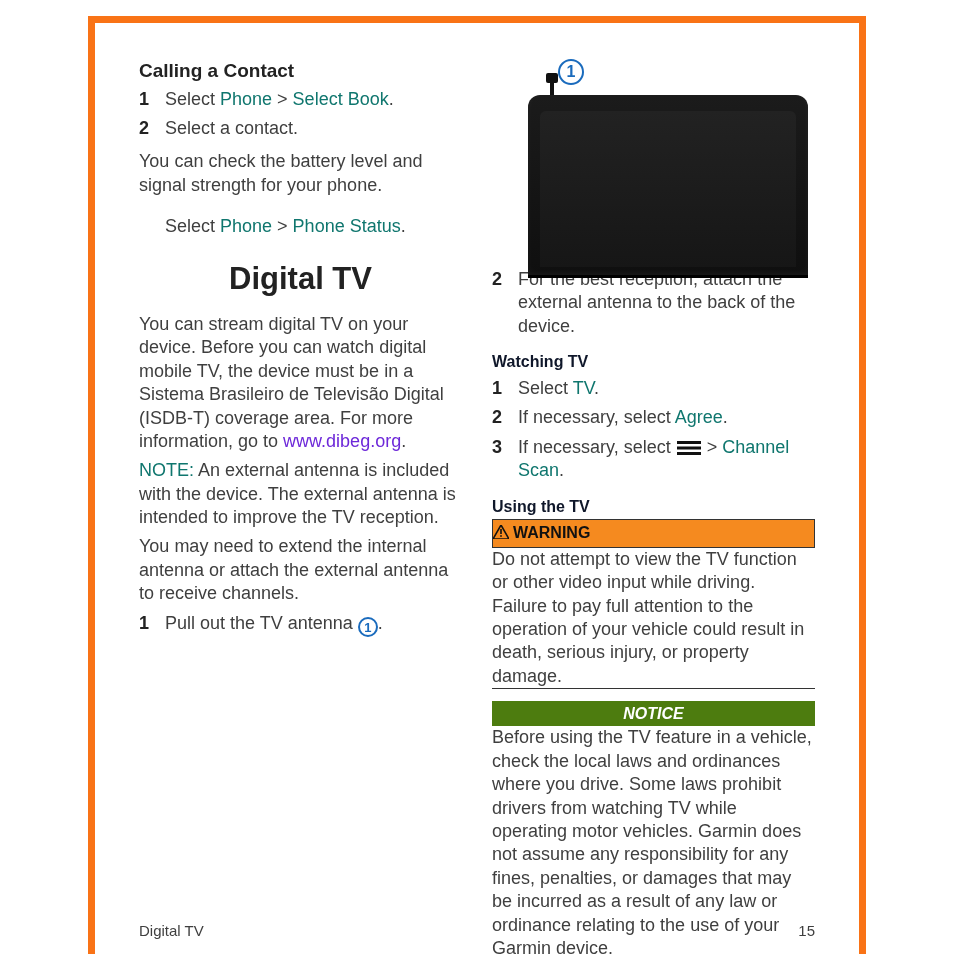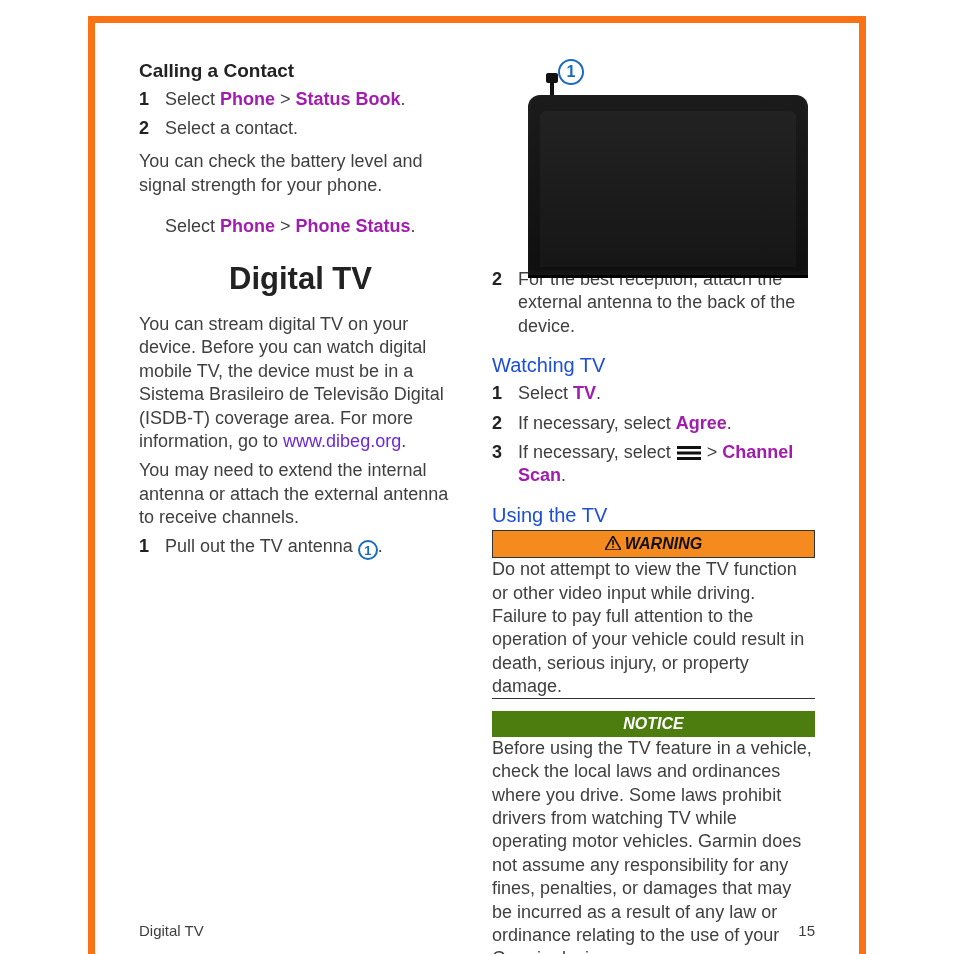--- a/index.html
+++ b/index.html
@@ -49,32 +49,32 @@
   .ol .num {
     font-weight: bold;
     color: #222;
     width: 26px;
     flex-shrink: 0;
     font-family: Arial, sans-serif;
     font-size: 18px;
   }
   .ol .txt { flex: 1; }
   .indent { padding-left: 26px; margin-bottom: 10px;}
-  .bold { font-weight: bold; color: #a21caf; }
+  .bold { font-weight: normal; color: #0f766e; }
   .h1-main {
     font-size: 31px;
     font-weight: bold;
     text-align: center;
     color: #222;
     margin: 20px 0 14px 0;
   }
   .h2-blue {
-    font-size: 20px;
-    font-weight: normal;
-    color: #1d4ed8;
+    font-size: 16px;
+    font-weight: bold;
+    color: #0f172a;
     margin: 14px 0 2px 0;
   }
   .link { color: #6d28d9; }
   .device-figure {
     position: relative;
     width: 300px;
     height: 205px;
     margin: 0 0 4px 18px;
   }
   .device-body {
@@ -133,23 +133,21 @@
     left: 48px;
     width: 26px;
     height: 26px;
     line-height: 22px;
     font-size: 16px;
   }
   .warning-bar {
     background: #f58a1f;
     border: 1px solid #333;
     padding: 1px 0;
-    text-align: center;
     margin-top: 2px;
-    font-style: italic;
   }
   .warning-label {
     font-weight: bold;
     font-size: 16px;
     color: #111;
   }
   .warn-icon {
     display: inline-block;
     vertical-align: -1px;
     margin-right: 4px;
@@ -193,39 +191,42 @@
 <div class="page">
   <div class="columns">
 
     <div class="col">
 
       <p class="h3">Calling a Contact</p>
       <ul class="ol">
         <li>
           <span class="num">1</span>
           <span class="txt">
-            <span>Select </span><span class="bold">Phone</span><span> &gt; </span><span class="bold">Status Book</span><span>.</span>
+            <span>Select </span><span class="bold">Phone</span><span> &gt; </span><span class="bold">Select Book</span><span>.</span>
           </span>
         </li>
         <li>
           <span class="num">2</span>
           <span class="txt">Select a contact.</span>
         </li>
       </ul>
 
       <p class="body-text">You can check the battery level and signal strength for your phone.</p>
       <p class="indent">
         <span>Select </span><span class="bold">Phone</span><span> &gt; </span><span class="bold">Phone Status</span><span>.</span>
       </p>
 
       <p class="h1-main">Digital TV</p>
       <p class="body-text">
         <span>You can stream digital TV on your device. Before you can watch digital mobile TV, the device must be in a Sistema Brasileiro de Televisão Digital (ISDB-T) coverage area. For more information, go to </span><span class="link">www.dibeg.org</span><span>.</span>
       </p>
 
+      <p class="body-text">
+        <span class="bold">NOTE:</span><span> An external antenna is included with the device. The external antenna is intended to improve the TV reception.</span>
+      </p>
       <p class="body-text">You may need to extend the internal antenna or attach the external antenna to receive channels.</p>
       <ul class="ol">
         <li>
           <span class="num">1</span>
           <span class="txt">
             <span>Pull out the TV antenna </span><span class="callout-badge">1</span><span>.</span>
           </span>
         </li>
       </ul>
     </div>

